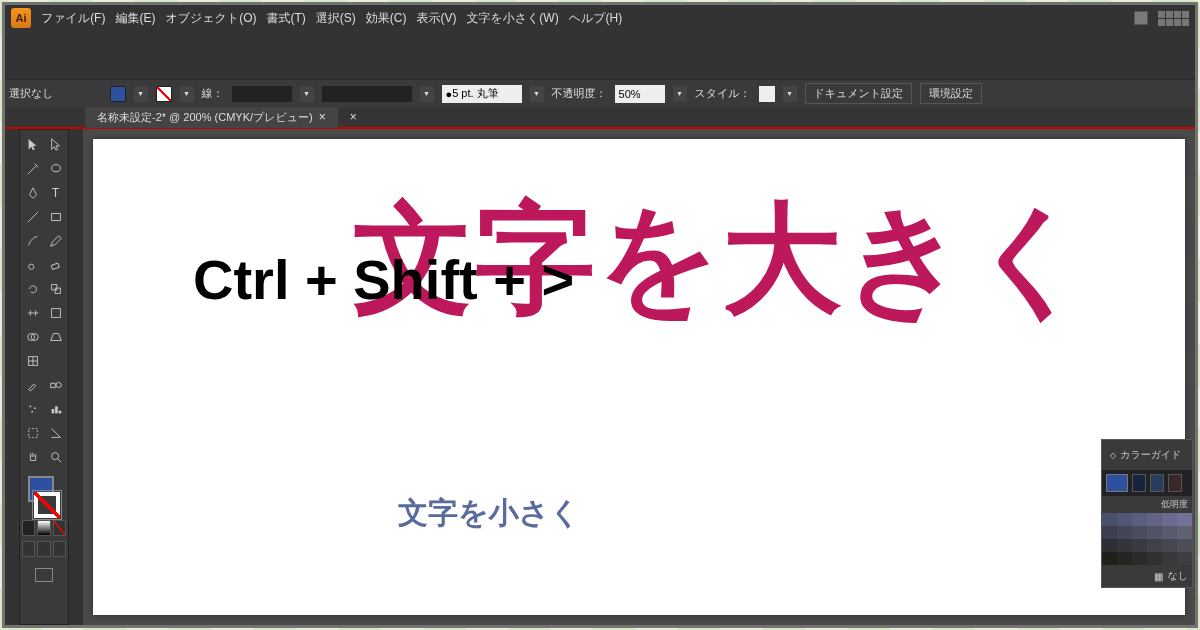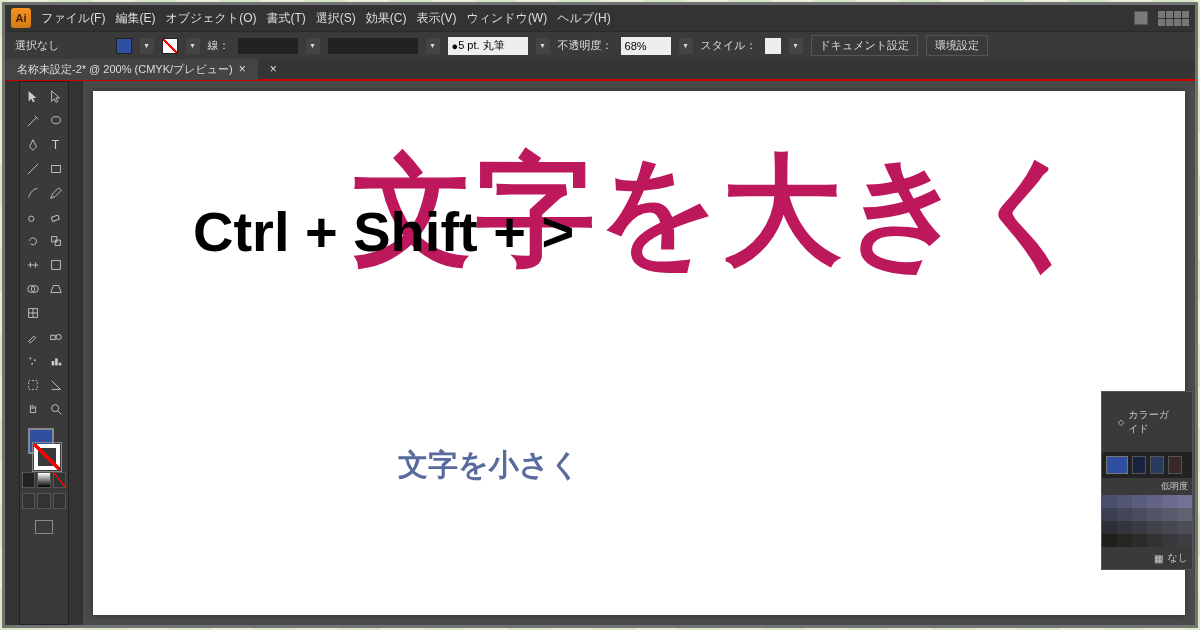--- a/index.html
+++ b/index.html
@@ -5,30 +5,30 @@
 * { margin: 0; padding: 0; box-sizing: border-box; }
 body { width: 1200px; height: 630px; overflow: hidden; font-family: "Hiragino Kaku Gothic Pro", sans-serif; background: repeating-linear-gradient(45deg, #d8e8c8 0 30px, #e8f0d8 30px 60px); position: relative; }
 .app-window { position: absolute; top: 2px; left: 2px; right: 2px; bottom: 2px; background: #333; border: 3px solid #737373; display: flex; flex-direction: column; }
 .menubar { height: 26px; background: #333; display: flex; align-items: center; padding: 0 6px; gap: 10px; color: #ddd; font-size: 12px; }
 .menubar .ai-logo { width: 20px; height: 20px; background: linear-gradient(to bottom, #f7931e, #d47a15); border-radius: 3px; display: flex; align-items: center; justify-content: center; font-weight: bold; font-size: 11px; color: #42210b; }
 .menubar .menu-item { cursor: default; white-space: nowrap; }
 .menubar .spacer { flex: 1; }
 .menubar .ui-swatch { width: 14px; height: 14px; border: 1px solid #555; background: #7a7a7a; }
 .menubar .color-grid { display: grid; grid-template-columns: repeat(4, 7px); grid-auto-rows: 7px; gap: 1px; }
 .menubar .color-grid > div { background: #777; }
-.controlbar { height: 28px; background: #3a3a3a; display: flex; align-items: center; padding: 0 10px; gap: 8px; color: #ddd; font-size: 11px; border-top: 1px solid #2a2a2a; }
+.controlbar { height: 28px; background: #3a3a3a; display: flex; align-items: center; padding: 0 4px; gap: 8px; color: #ddd; font-size: 11px; border-top: 1px solid #2a2a2a; margin-top: 48px; }
 .controlbar .label { white-space: nowrap; }
 .controlbar .swatch { width: 16px; height: 16px; display: inline-block; border: 1px solid #222; }
 .controlbar .dropdown-arrow { width: 14px; height: 16px; background: #444; display: inline-flex; align-items: center; justify-content: center; font-size: 8px; }
 .controlbar .stroke-input { width: 60px; height: 16px; background: #222; }
 .controlbar .preset-field { width: 80px; height: 18px; background: #eee; color: #000; display: inline-flex; align-items: center; padding: 0 4px; font-size: 11px; }
 .controlbar .value-field { width: 50px; height: 18px; background: #eee; color: #000; display: inline-flex; align-items: center; padding: 0 4px; font-size: 11px; }
 .controlbar .style-swatch { width: 16px; height: 16px; background: #eee; }
 .controlbar .btn { background: #3a3a3a; border: 1px solid #555; padding: 2px 8px; font-size: 11px; color: #ddd; cursor: default; }
-.tabs-row { height: 22px; background: #353535; display: flex; align-items: center; font-size: 11px; border-bottom: 2px solid #c00; }
+.tabs-row { height: 22px; background: #353535; display: flex; align-items: center; padding-left: 80px; font-size: 11px; border-bottom: 2px solid #c00; }
 .tabs-row .tab { color: #ddd; padding: 3px 12px; display: flex; align-items: center; gap: 6px; }
 .tabs-row .tab.active { background: #444; }
 .tabs-row .close { font-size: 12px; cursor: default; }
 .workspace { flex: 1; display: flex; position: relative; }
 .toolbox { width: 50px; background: #3a3a3a; padding: 4px 2px; display: grid; grid-template-columns: 1fr 1fr; gap: 2px; align-content: start; position: absolute; left: 14px; top: 0; height: 100%; border: 1px solid #222; }
 .toolbox .tool { height: 22px; background: #3a3a3a; display: flex; align-items: center; justify-content: center; color: #ccc; border: 1px solid transparent; }
 .toolbox .tool svg { width: 14px; height: 14px; }
 .toolbox .color-block { grid-column: span 2; height: 44px; position: relative; margin-top: 4px; }
 .toolbox .color-block .fill-sw { position: absolute; top: 2px; left: 6px; width: 26px; height: 26px; background: #2f4fa0; border: 2px solid #888; }
 .toolbox .color-block .stroke-sw { position: absolute; bottom: 0; right: 6px; width: 26px; height: 26px; border: 4px solid #fff; background: #3a3a3a; }
@@ -38,21 +38,21 @@
 .toolbox .row3 > div { flex: 1; background: #333; border: 1px solid #555; }
 .toolbox .doc-mode { grid-column: span 2; height: 20px; display: flex; justify-content: center; align-items: center; margin-top: 6px; }
 .toolbox .doc-mode .doc-icon { width: 18px; height: 14px; border: 1px solid #888; }
 .canvas-wrap { margin-left: 78px; background: #4a4a4a; flex: 1; padding: 10px 10px 10px 10px; }
 .canvas { background: #fff; width: 100%; height: 100%; box-shadow: 0 0 6px rgba(0,0,0,.4); position: relative; overflow: hidden; }
 .overlay-big { position: absolute; top: 40px; left: 260px; font-size: 120px; color: #be185d; font-weight: bold; white-space: nowrap; letter-spacing: 2px; }
 .shortcut1 { position: absolute; top: 108px; left: 100px; font-size: 56px; font-weight: bold; color: #000; white-space: nowrap; }
 .shortcut2 { position: absolute; top: 288px; left: 100px; font-size: 56px; font-weight: bold; color: #000; white-space: nowrap; }
 .overlay-small { position: absolute; top: 354px; left: 305px; font-size: 30px; color: #596a9c; font-weight: bold; white-space: nowrap; }
 .color-guide { position: absolute; right: 2px; top: 310px; width: 92px; background: #3a3a3a; border: 1px solid #555; font-size: 10px; color: #ccc; }
-.color-guide .title { padding: 16px; display: flex; align-items: center; gap: 4px; }
+.color-guide .title { padding: 8px; display: flex; align-items: center; gap: 4px; }
 .color-guide .title::before { content: '◇'; font-size: 8px; }
 .color-guide .main-row { display: flex; gap: 4px; background: #222; padding: 4px; }
 .color-guide .main-row .main-sw { width: 22px; height: 18px; background: #2f4fa0; border: 1px solid #777; }
 .color-guide .main-row .sub-sw { width: 14px; height: 18px; border: 1px solid #555; }
 .color-guide .label2 { padding: 2px 4px; text-align: right; font-size: 9px; }
 .color-guide .grid { display: grid; grid-template-columns: repeat(6, 1fr); }
 .color-guide .grid > div { height: 13px; }
 .color-guide .bottom { padding: 4px; display: flex; align-items: center; justify-content: flex-end; gap: 4px; }
 .no-fill { background: #fff; position: relative; }
 .no-fill::after { content: ''; position: absolute; inset: 0; background: linear-gradient(to top right, transparent 46%, red 46%, red 54%, transparent 54%); }
@@ -63,21 +63,21 @@
 <div class="app-window">
   <div class="menubar">
     <div class="ai-logo">Ai</div>
     <span class="menu-item">ファイル(F)</span>
     <span class="menu-item">編集(E)</span>
     <span class="menu-item">オブジェクト(O)</span>
     <span class="menu-item">書式(T)</span>
     <span class="menu-item">選択(S)</span>
     <span class="menu-item">効果(C)</span>
     <span class="menu-item">表示(V)</span>
-    <span class="menu-item">ウィンドウ(W)</span>
+    <span class="menu-item">文字を小さく(W)</span>
     <span class="menu-item">ヘルプ(H)</span>
     <div class="spacer"></div>
     <div class="ui-swatch"></div>
     <div class="color-grid">
         <div></div>
         <div></div>
         <div></div>
         <div></div>
         <div></div>
         <div></div>
@@ -94,21 +94,21 @@
     <span class="swatch no-fill"></span>
     <span class="dropdown-arrow">▾</span>
     <span class="label">線：</span>
     <span class="stroke-input"></span>
     <span class="dropdown-arrow">▾</span>
     <span class="stroke-input" style="width:90px"></span>
     <span class="dropdown-arrow">▾</span>
     <span class="preset-field">● <span>5 pt. 丸筆</span></span>
     <span class="dropdown-arrow">▾</span>
     <span class="label">不透明度：</span>
-    <span class="value-field">68%</span>
+    <span class="value-field">50%</span>
     <span class="dropdown-arrow">▾</span>
     <span class="label">スタイル：</span>
     <span class="style-swatch"></span>
     <span class="dropdown-arrow">▾</span>
     <span class="btn">ドキュメント設定</span>
     <span class="btn">環境設定</span>
   </div>
 
   <div class="tabs-row">
     <div class="tab active">

